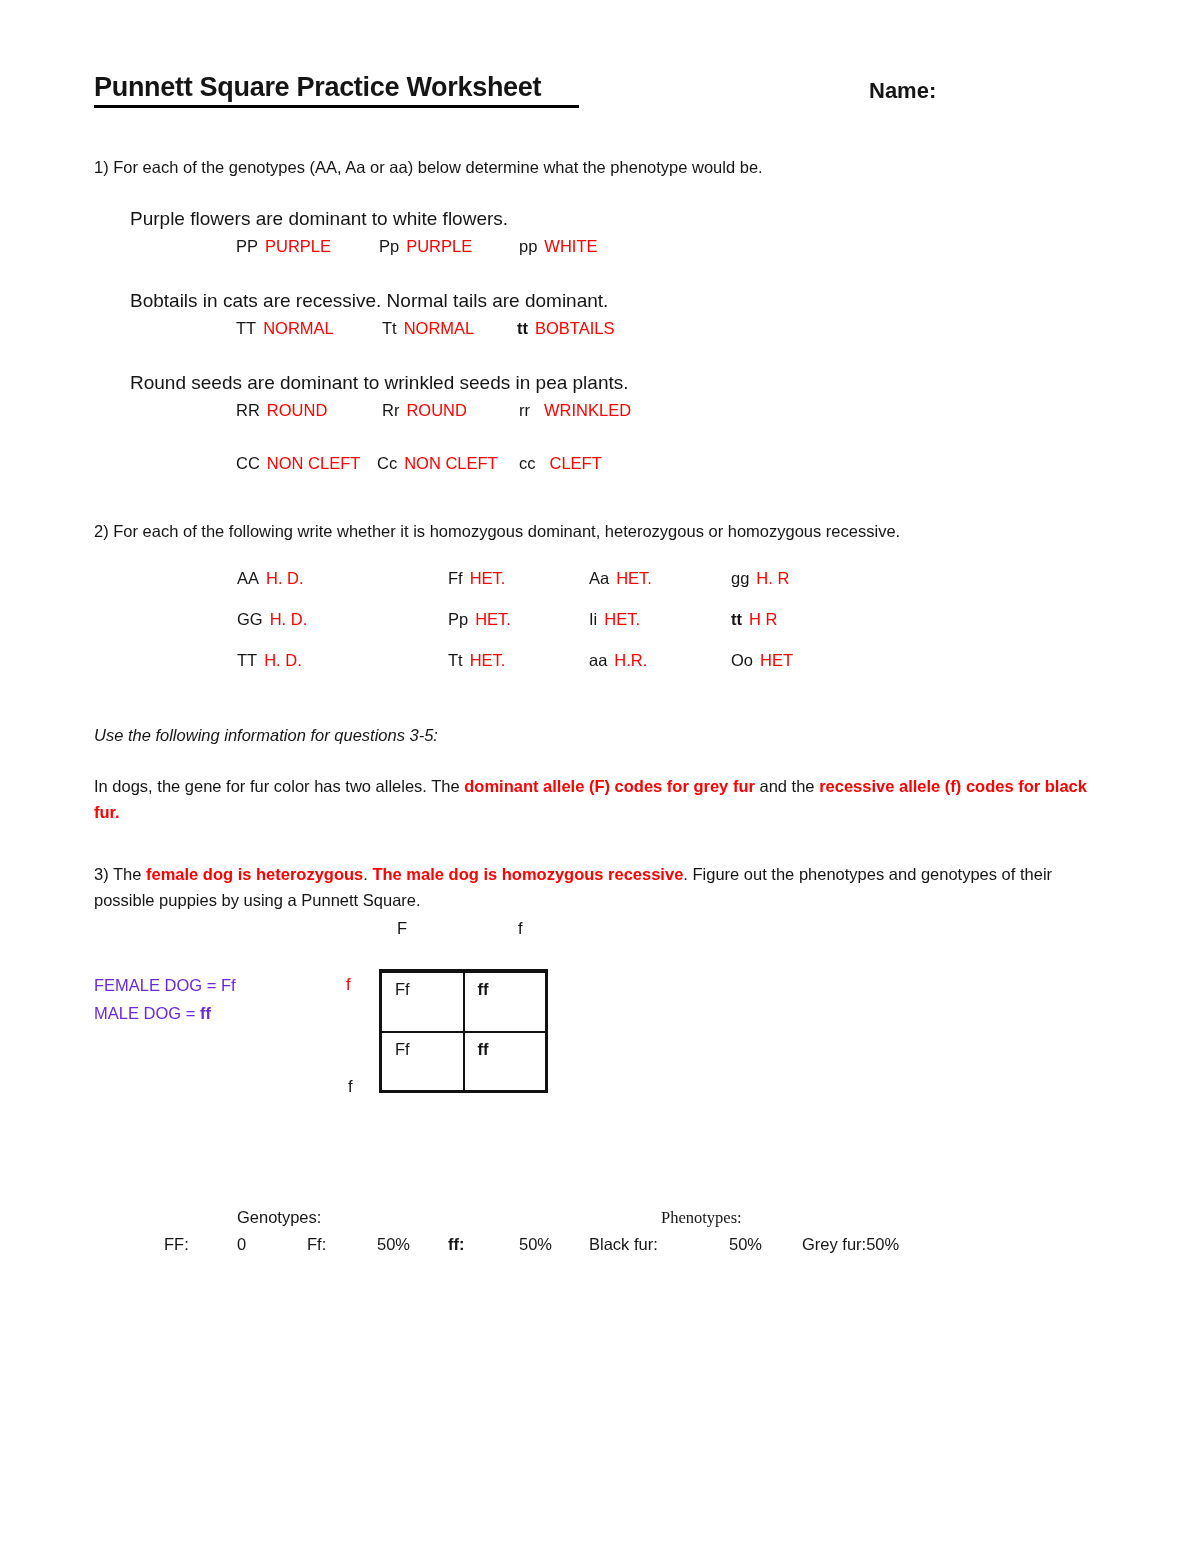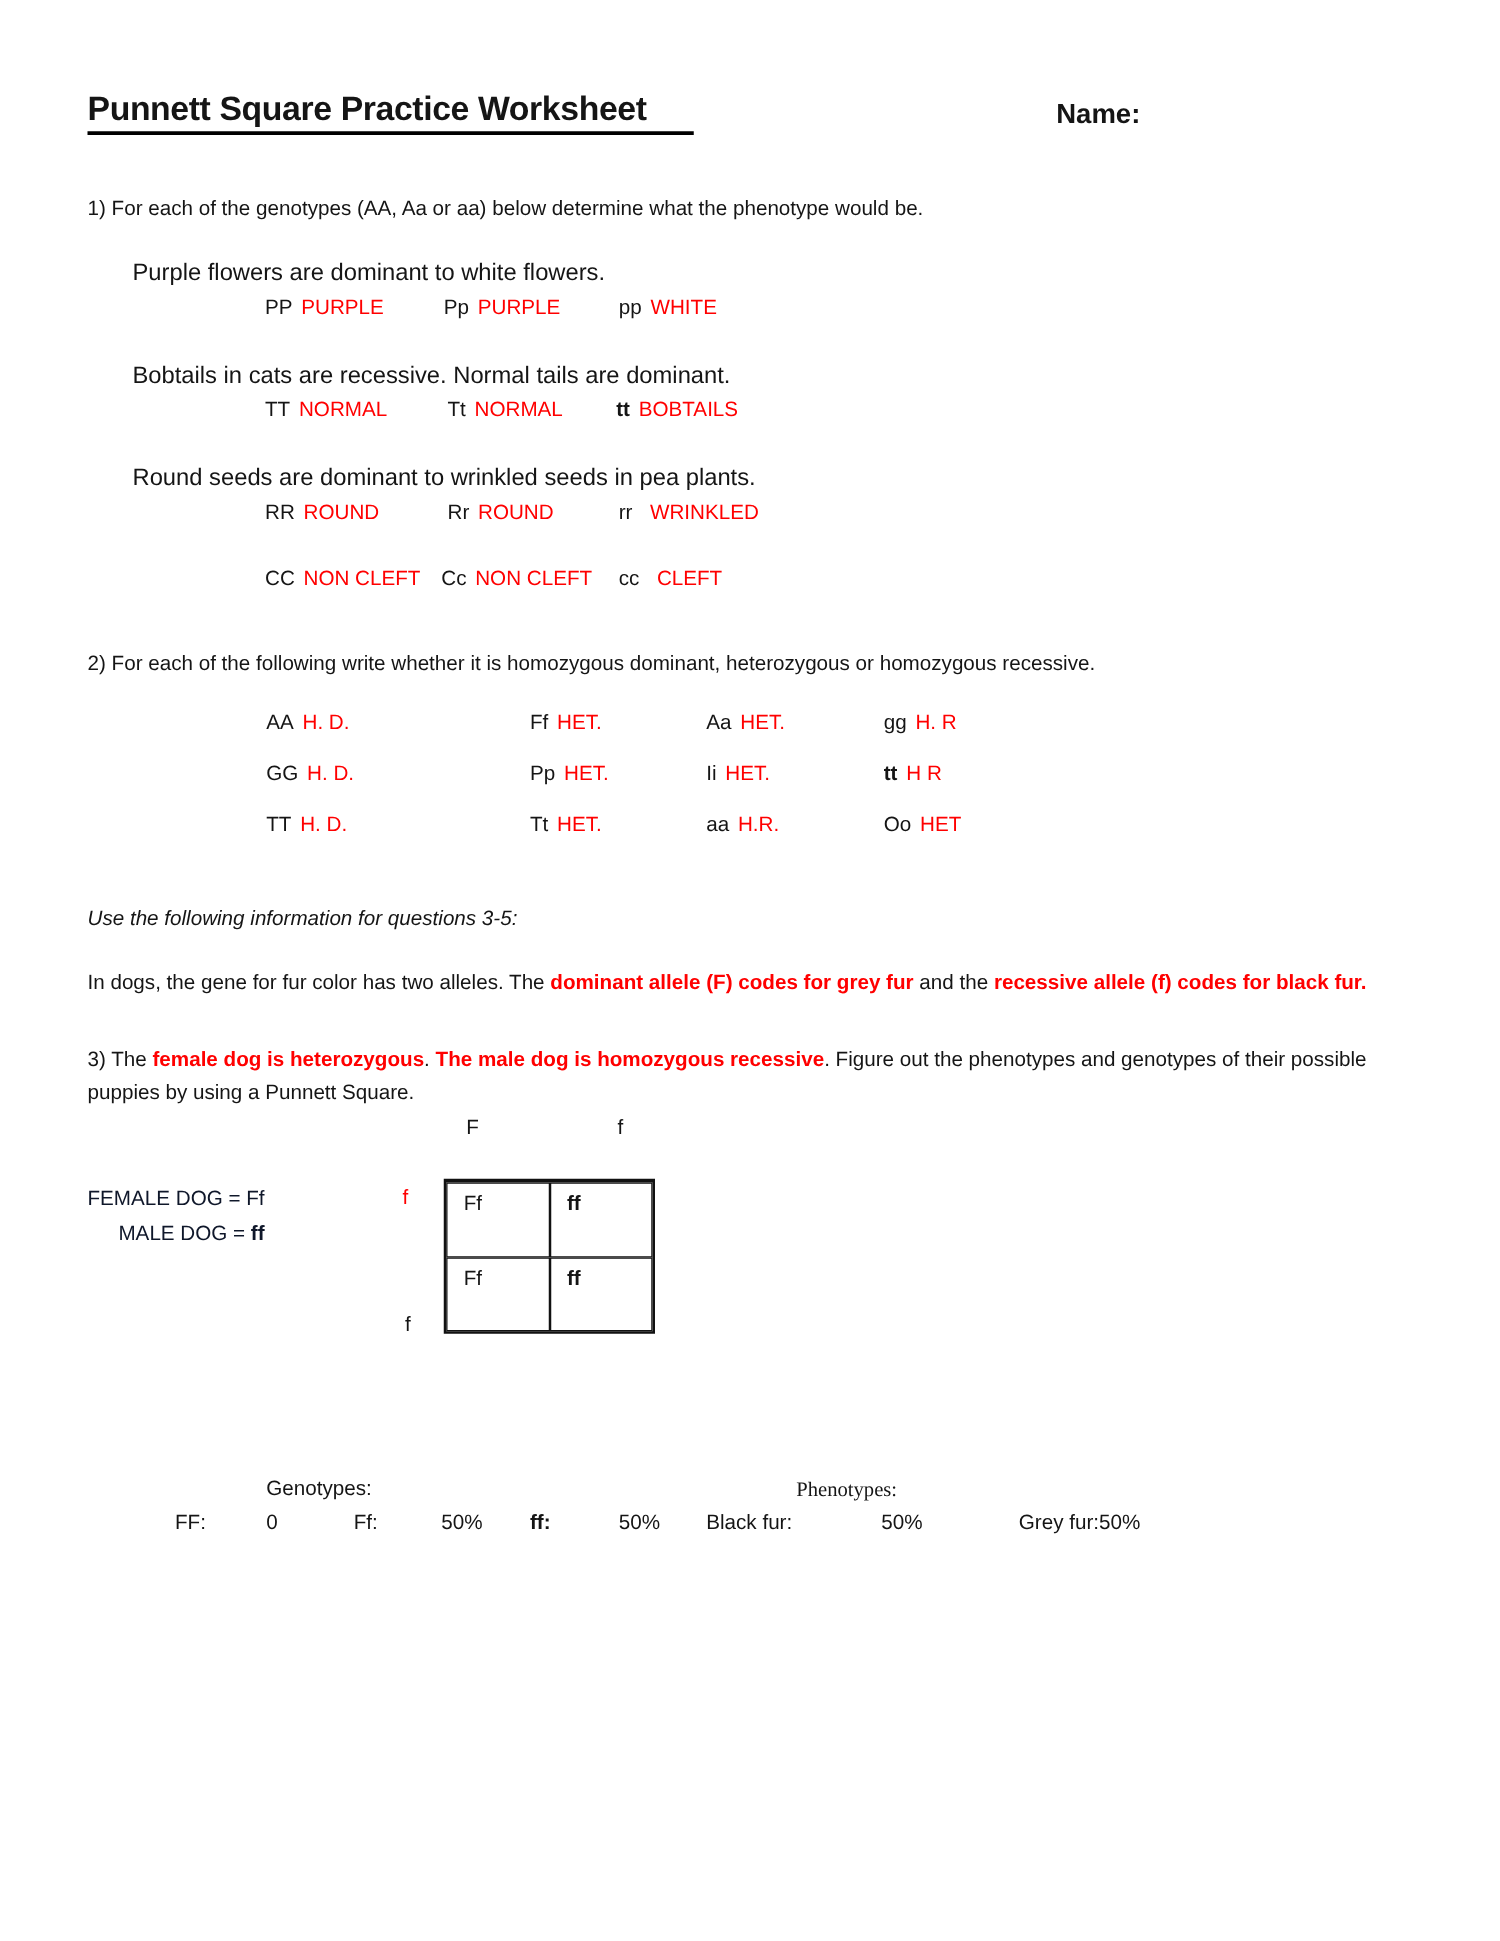--- a/index.html
+++ b/index.html
@@ -4,21 +4,21 @@
 <style>
   * { margin:0; padding:0; box-sizing:border-box; }
   html,body { background:#ffffff; }
   body {
     width:1200px; height:1553px;
     font-family:"Liberation Sans", sans-serif;
     color:#151515;
     position:relative;
     overflow:hidden;
   }
-  .page { position:absolute; inset:0; padding:0 70px; }
+  .page { position:absolute; inset:0; padding:0 94px; }
 
   
   .header { position:relative; margin-top:72px; height:44px; }
   .title {
     font-size:27px; font-weight:bold;
     border-bottom:3px solid #000;
     padding-right:38px; padding-bottom:2px;
     display:inline-block;
     letter-spacing:-0.3px;
   }
@@ -47,40 +47,40 @@
   .para { font-size:16.5px; line-height:26px; margin-top:28px; max-width:1062px; }
 
   
   .punnett { position:relative; height:262px; margin-top:6px; }
   .col-head { position:absolute; top:0; font-size:16.5px; }
   .col-head.c0 { left:303px; }
   .col-head.c1 { left:424px; }
   .side-label { position:absolute; font-size:16.5px; }
   .side-label.r0 { left:252px; top:56px; color:#ff0000; }
   .side-label.r1 { left:254px; top:158px; }
-  .dog-labels { position:absolute; left:0; top:52px; font-size:16.5px; color:#0f172a; line-height:28px;text-align:right; }
+  .dog-labels { position:absolute; left:0; top:52px; font-size:16.5px; color:#6d28d9; line-height:28px; }
   .psquare {
     position:absolute; left:285px; top:50px;
     width:169px; height:124px;
     display:grid; grid-template-columns:1fr 1fr; grid-template-rows:1fr 1fr;
     border:2px solid #111; border-top-width:3px;
   }
   .psquare .pcell { border:1px solid #111; padding:7px 0 0 13px; font-size:16.5px; }
 
   
   .results { position:relative; height:70px; margin-top:14px; font-size:16.5px; }
   .results .lab { position:absolute; white-space:nowrap;margin-top:13px; }
   .r-genotypes { left:143px; top:0; }
   .r-phenotypes { left:567px; top:0;font-family:Liberation Serif, serif; }
   .res-val { top:27px; }
   .p-ff-cap-l { left:70px; }  .p-ff-cap-v { left:143px; }
   .p-Ff-l    { left:213px; } .p-Ff-v    { left:283px; }
   .p-ff-l    { left:354px; font-weight:bold; } .p-ff-v { left:425px; }
   .p-black-l { left:495px; } .p-black-v { left:635px; }
-  .p-grey    { left:745px;text-align:right; }
+  .p-grey    { left:708px;text-align:right; }
 </style>
 </head>
 <body>
 
 <div class="page">
 
   <div class="header">
     <span class="title">Punnett Square Practice Worksheet</span>
     <span class="name-label">Name:</span>
   </div>

